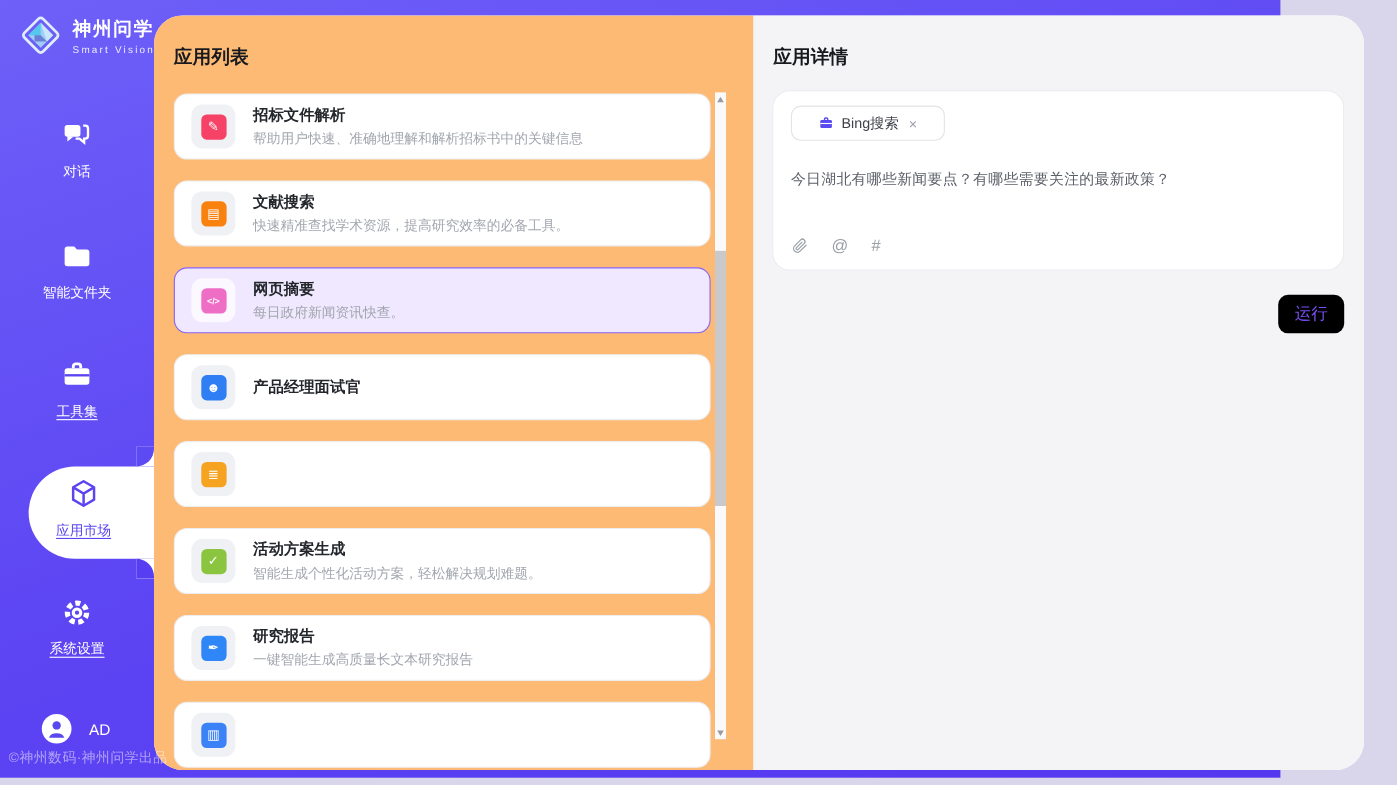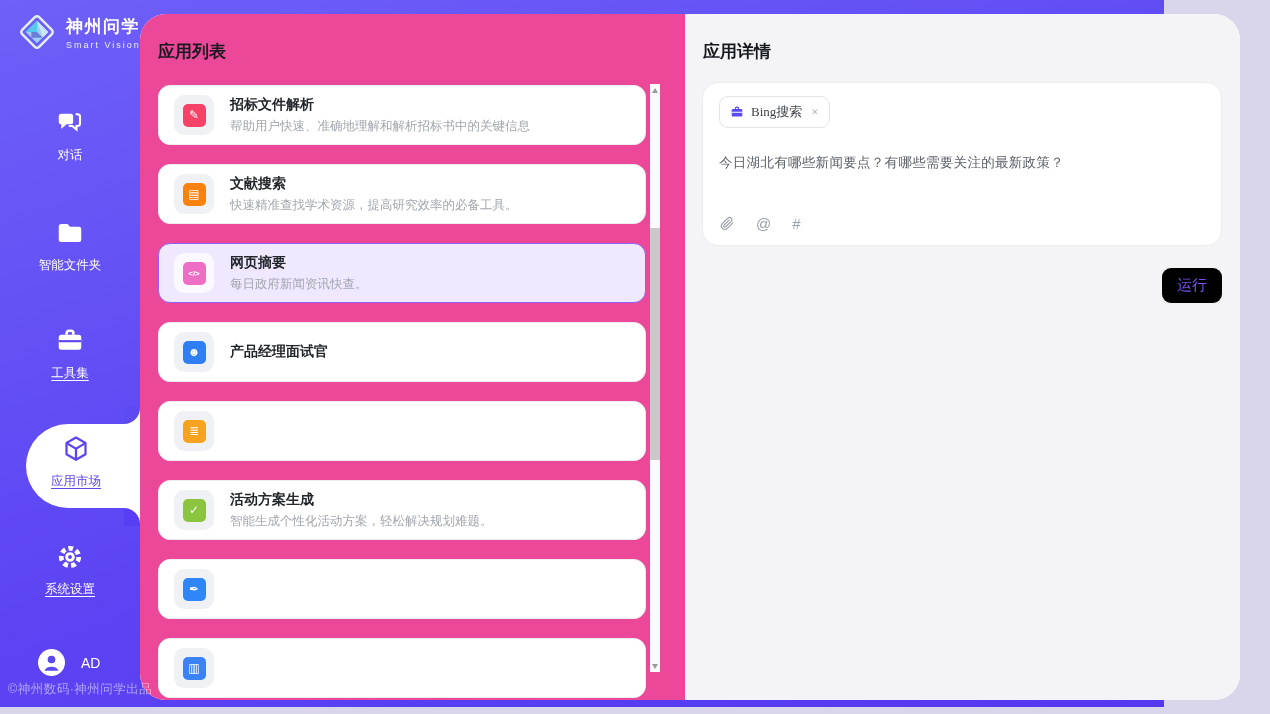--- a/index.html
+++ b/index.html
@@ -30,21 +30,21 @@
   .curve-bottom::before { content:""; position:absolute; inset:0; background:#583ef2; border-top-right-radius:16px; }
 
   .user { position:absolute; left:38px; top:649px; display:flex; align-items:center; gap:16px; z-index:3; }
   .avatar { width:27px; height:27px; border-radius:50%; background:#fff; display:flex; align-items:center; justify-content:center; }
   .user-name { color:#fff; font-size:14px; }
   .footer-note { position:absolute; left:8px; bottom:9px; color:rgba(255,255,255,.5); font-size:12.5px; letter-spacing:.5px; z-index:3; }
 
   
   .main { position:absolute; left:140px; top:14px; width:1100px; height:686px;
           border-radius:26px; background:#fff; overflow:hidden; display:flex; z-index:1; }
-  .left-panel { position:relative; width:545px; background:#ec4899; flex:none; }
+  .left-panel { position:relative; width:545px; background:#fdba74; flex:none; }
   .right-panel { position:relative; flex:1; background:#f4f4f6; }
   .panel-title { position:absolute; top:26px; left:18px; font-size:17px; font-weight:bold; color:#17191e; }
 
   
   .app-list { position:absolute; top:71px; left:18px; width:488px; }
   .app-card { height:60px; border:1px solid #ededf0; border-radius:12px; margin-bottom:19px;
               display:flex; align-items:center; padding-left:15px; background:#fff; cursor:pointer; }
   .app-card.selected { background:#efe8fe; border:1px solid #8a63f6; }
   .icon-box { width:40px; height:40px; border-radius:10px; background:#f0f1f5; flex:none;
               display:flex; align-items:center; justify-content:center; margin-right:16px; }
@@ -61,21 +61,21 @@
   .sb-arrow.up { top:0; }
   .sb-arrow.down { bottom:0; }
   .tri-up { width:0; height:0; border-left:3.5px solid transparent; border-right:3.5px solid transparent; border-bottom:5px solid #9a9aa0; }
   .tri-down { width:0; height:0; border-left:3.5px solid transparent; border-right:3.5px solid transparent; border-top:5px solid #9a9aa0; }
   .sb-thumb { position:absolute; left:0; top:144px; width:10px; height:232px; background:#c9c9cc; }
 
   
   .detail-card { position:absolute; top:68px; left:17px; right:18px; height:164px; background:#fff;
                  border:1px solid #ececf0; border-radius:16px; padding:13px 16px; }
   .tool-tag { display:inline-flex; align-items:center; gap:7px; border:1px solid #e3e4e8; border-radius:9px;
-              padding:6px 10px; background:#fff; cursor:default;font-family:Liberation Serif, serif; }
+              padding:6px 24px; background:#fff; cursor:default; }
   .tool-tag-label { font-size:13px; color:#3f4249; }
   .tag-close { font-size:13px; color:#9aa0a8; margin-left:2px; cursor:pointer; }
   .prompt-text { margin-top:26px; font-size:13.5px; color:#5c6069; letter-spacing:.3px; }
   .attach-row { position:absolute; left:17px; bottom:13px; display:flex; align-items:center; gap:21px; color:#9aa0a8; }
   .attach-sym { font-size:15px; color:#9aa0a8; cursor:pointer; }
   .run-btn { position:absolute; top:254px; right:18px; background:#000000; color:#7a4ff2; font-size:15px;
              border:none; border-radius:9px; padding:8px 15px; cursor:pointer; }
 </style>
 </head>
 <body>
@@ -189,20 +189,24 @@
             </span>
             <div>
               <div class="app-card-title">活动方案生成</div>
               <div class="app-card-desc">智能生成个性化活动方案，轻松解决规划难题。</div>
             </div>
           </div>
           <div class="app-card">
             <span class="icon-box">
               <span class="mini-icon" style="background: rgb(47, 134, 246);">✒</span>
             </span>
+            <div>
+              <div class="app-card-title">研究报告</div>
+              <div class="app-card-desc">一键智能生成高质量长文本研究报告</div>
+            </div>
           </div>
           <div class="app-card">
             <span class="icon-box">
               <span class="mini-icon" style="background: rgb(59, 130, 246);">▥</span>
             </span>
           </div>
         </div>
       <div class="sb-track">
         <div class="sb-arrow up">
             <span class="tri-up"></span>

